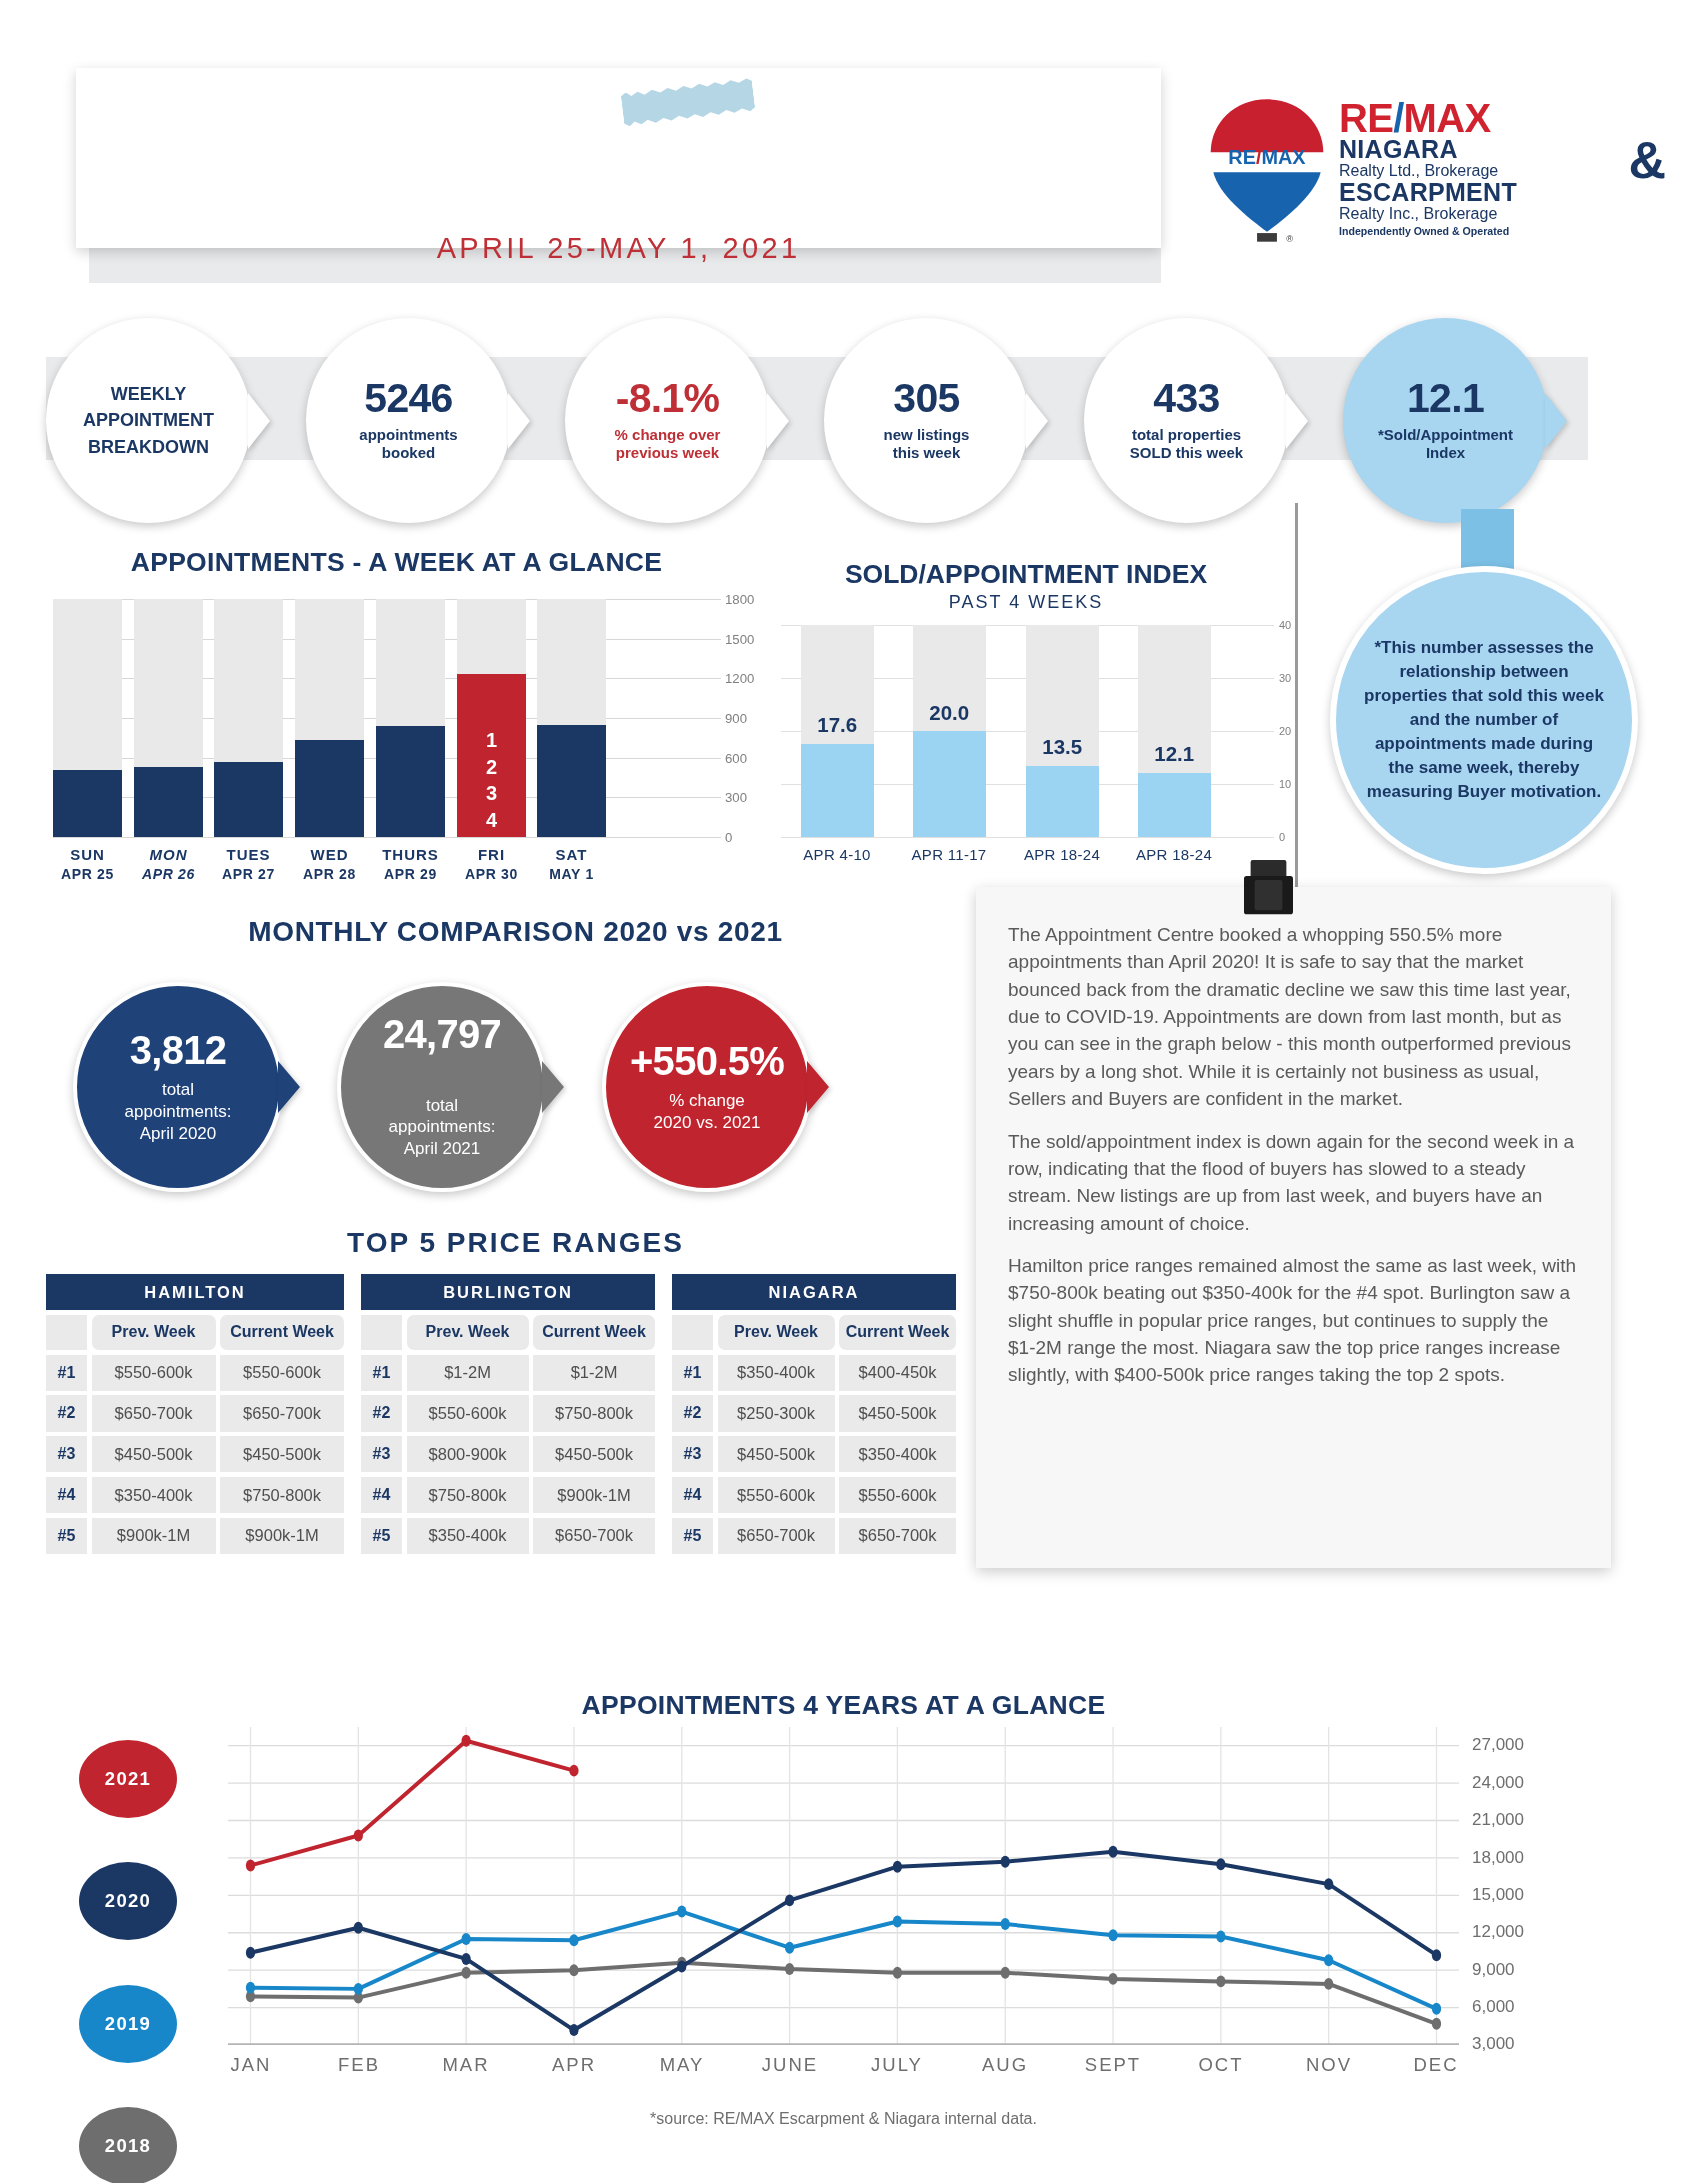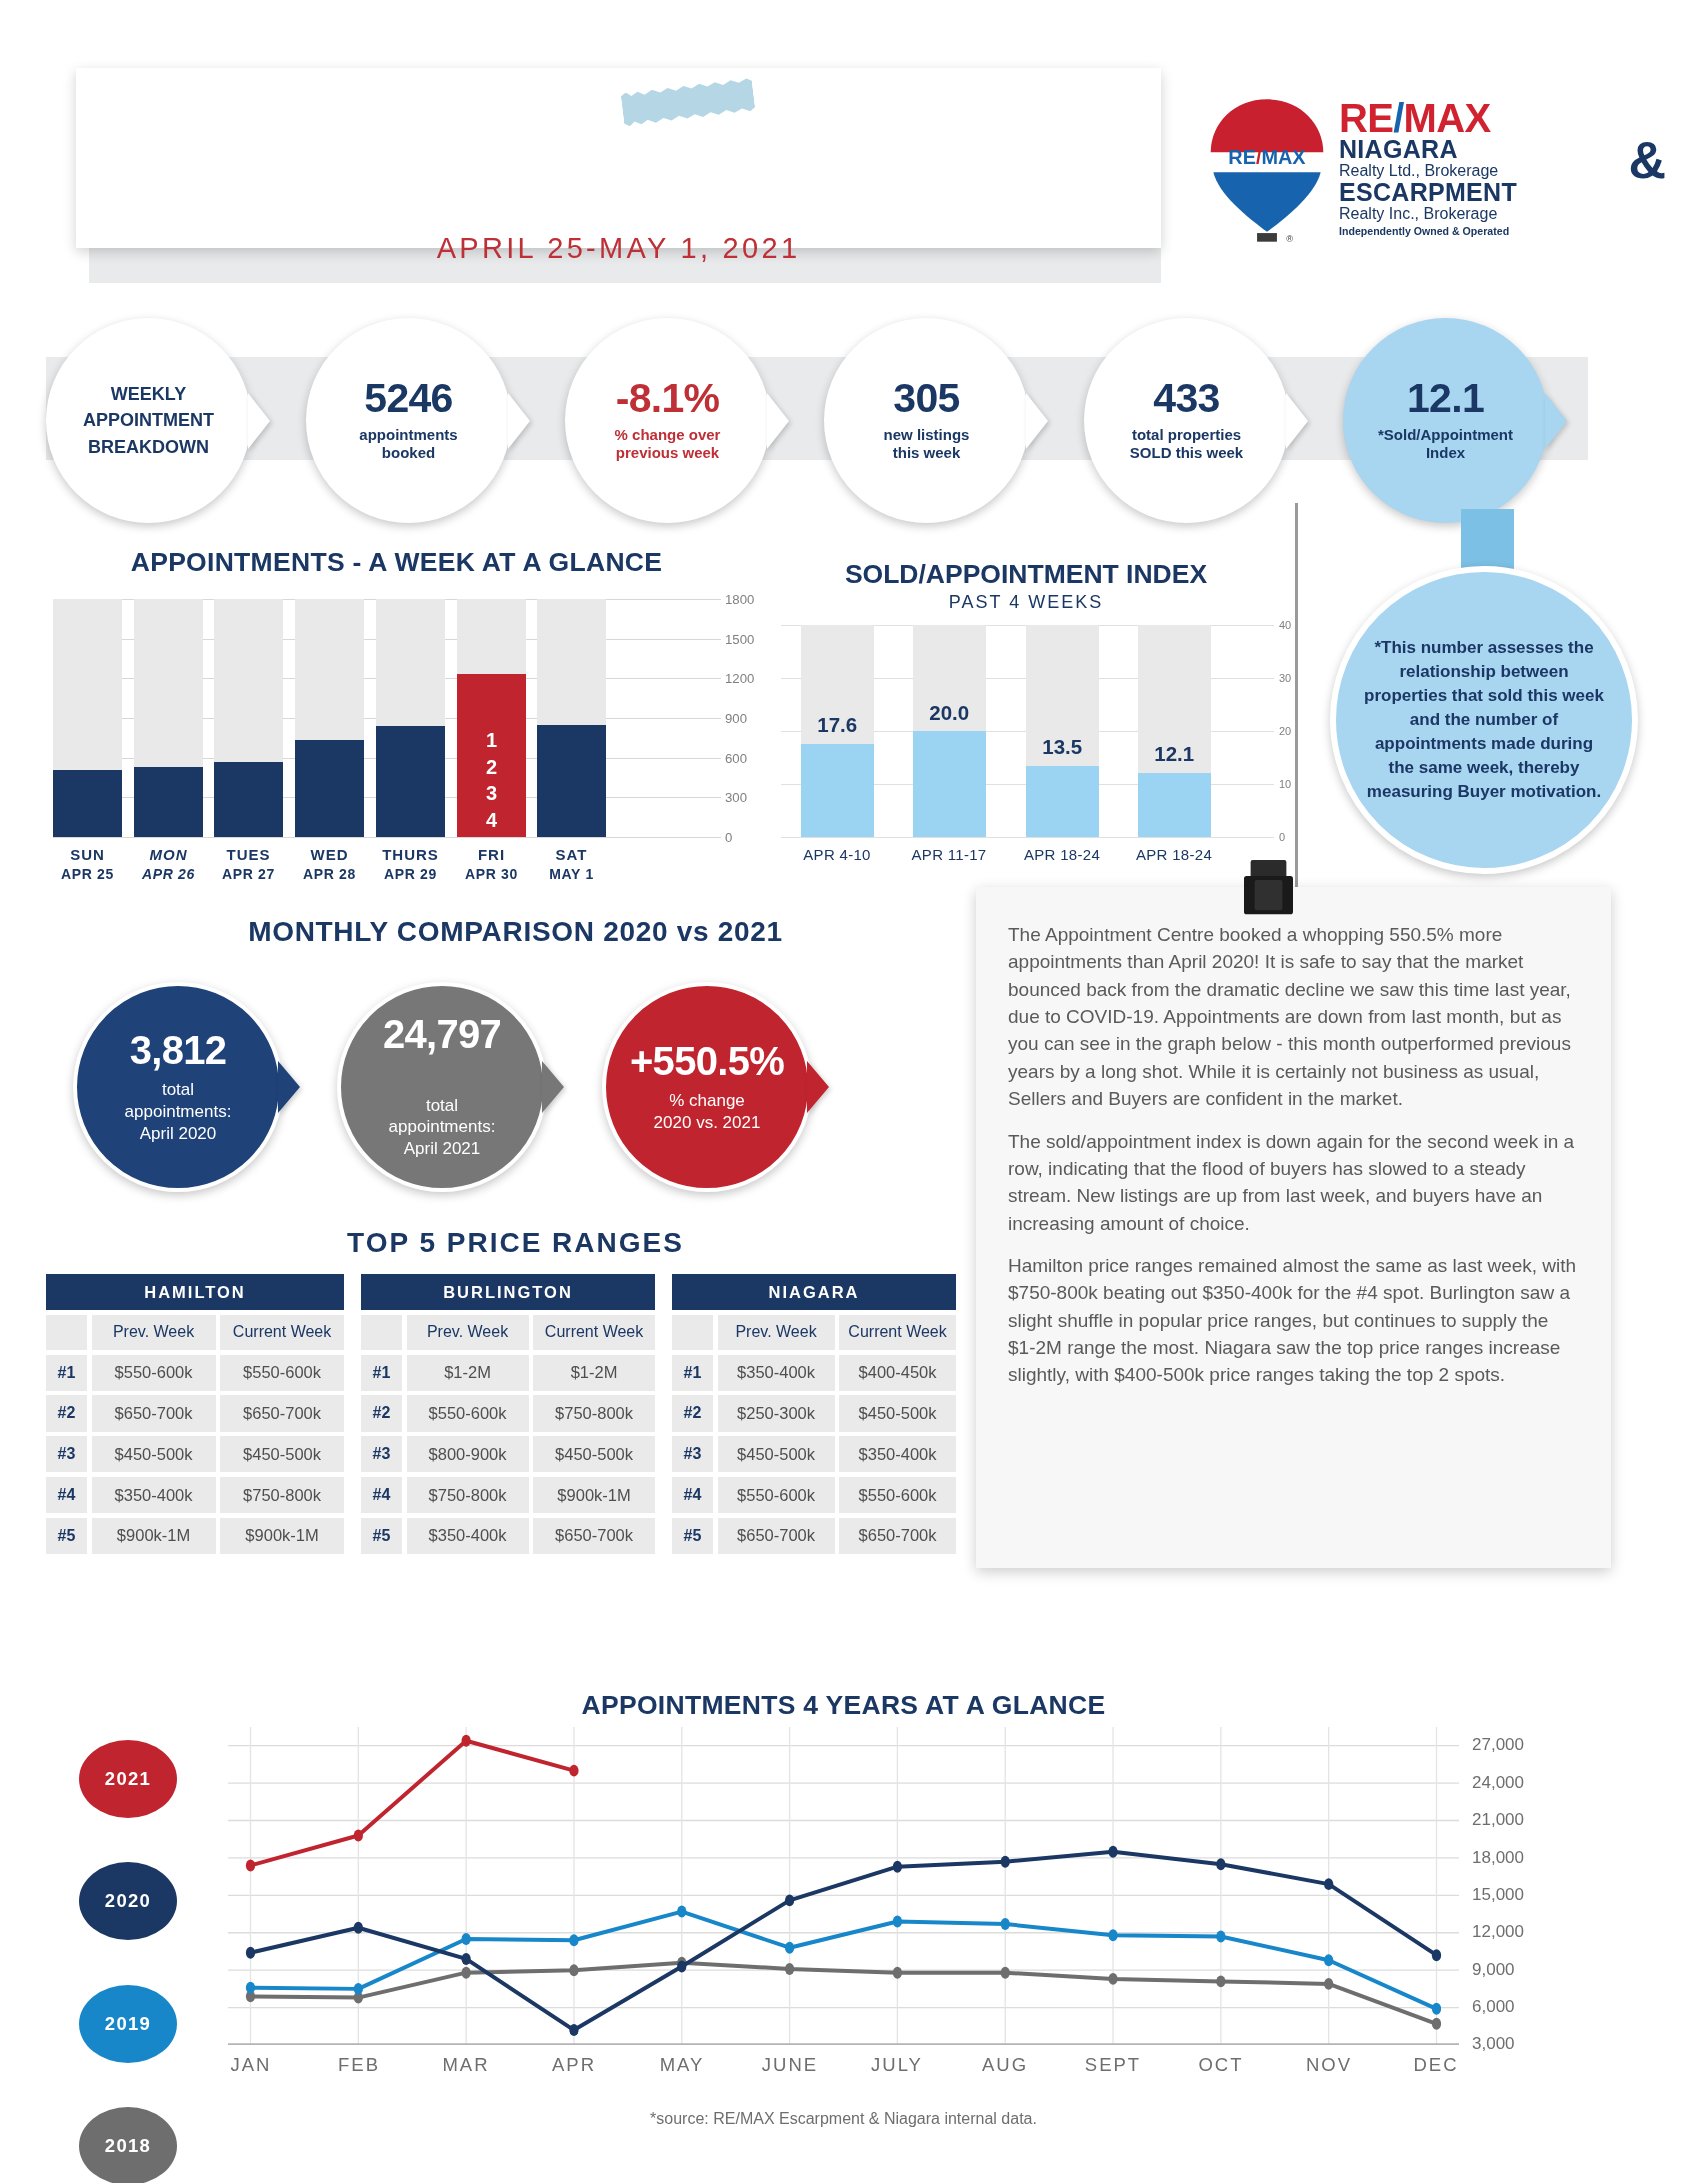--- a/index.html
+++ b/index.html
@@ -161,21 +161,21 @@
   #pt-title { position:absolute; left:79px; top:1227px; width:873px; text-align:center;
               font-size:28px; font-weight:bold; color:#1b3764; letter-spacing:2px; }
   .ptable { position:absolute; top:1274px; }
   .pt-head { background:#1b3764; color:#ffffff; font-size:16.5px; font-weight:bold;
              letter-spacing:2px; text-align:center; padding:8.6px 0; }
   .pt-row { display:flex; gap:4.6px; margin-top:4.6px; }
   .pt-c0 { width:41px; background:#eaeaea; display:flex; align-items:center; justify-content:center;
            font-size:16px; font-weight:bold; color:#1b3764; }
   .pt-c  { flex:1; background:#eaeaea; text-align:center; font-size:16.5px; color:#4f4f4f;
            padding:8.6px 0; }
-  .pt-c.hd { color:#1b3764; font-weight:normal; font-size:16px; }
+  .pt-c.hd { color:#1b3764; font-weight:bold; font-size:16px;border-radius:7px; }
   .pt-c0.blank { background:#eaeaea; }
 
   
   #ln-title { position:absolute; left:0; top:1690px; width:1687px; text-align:center;
               font-size:26.5px; font-weight:bold; color:#1b3764; letter-spacing:0.3px; }
   #ln-plot { position:absolute; left:228px; top:1727px; width:1231px; height:318px; }
   .ln-leg {
     position:absolute; left:79px; width:98px; height:78px; border-radius:50%;
     display:flex; align-items:center; justify-content:center;
     color:#ffffff; font-size:18.5px; font-weight:bold; letter-spacing:1.3px;

